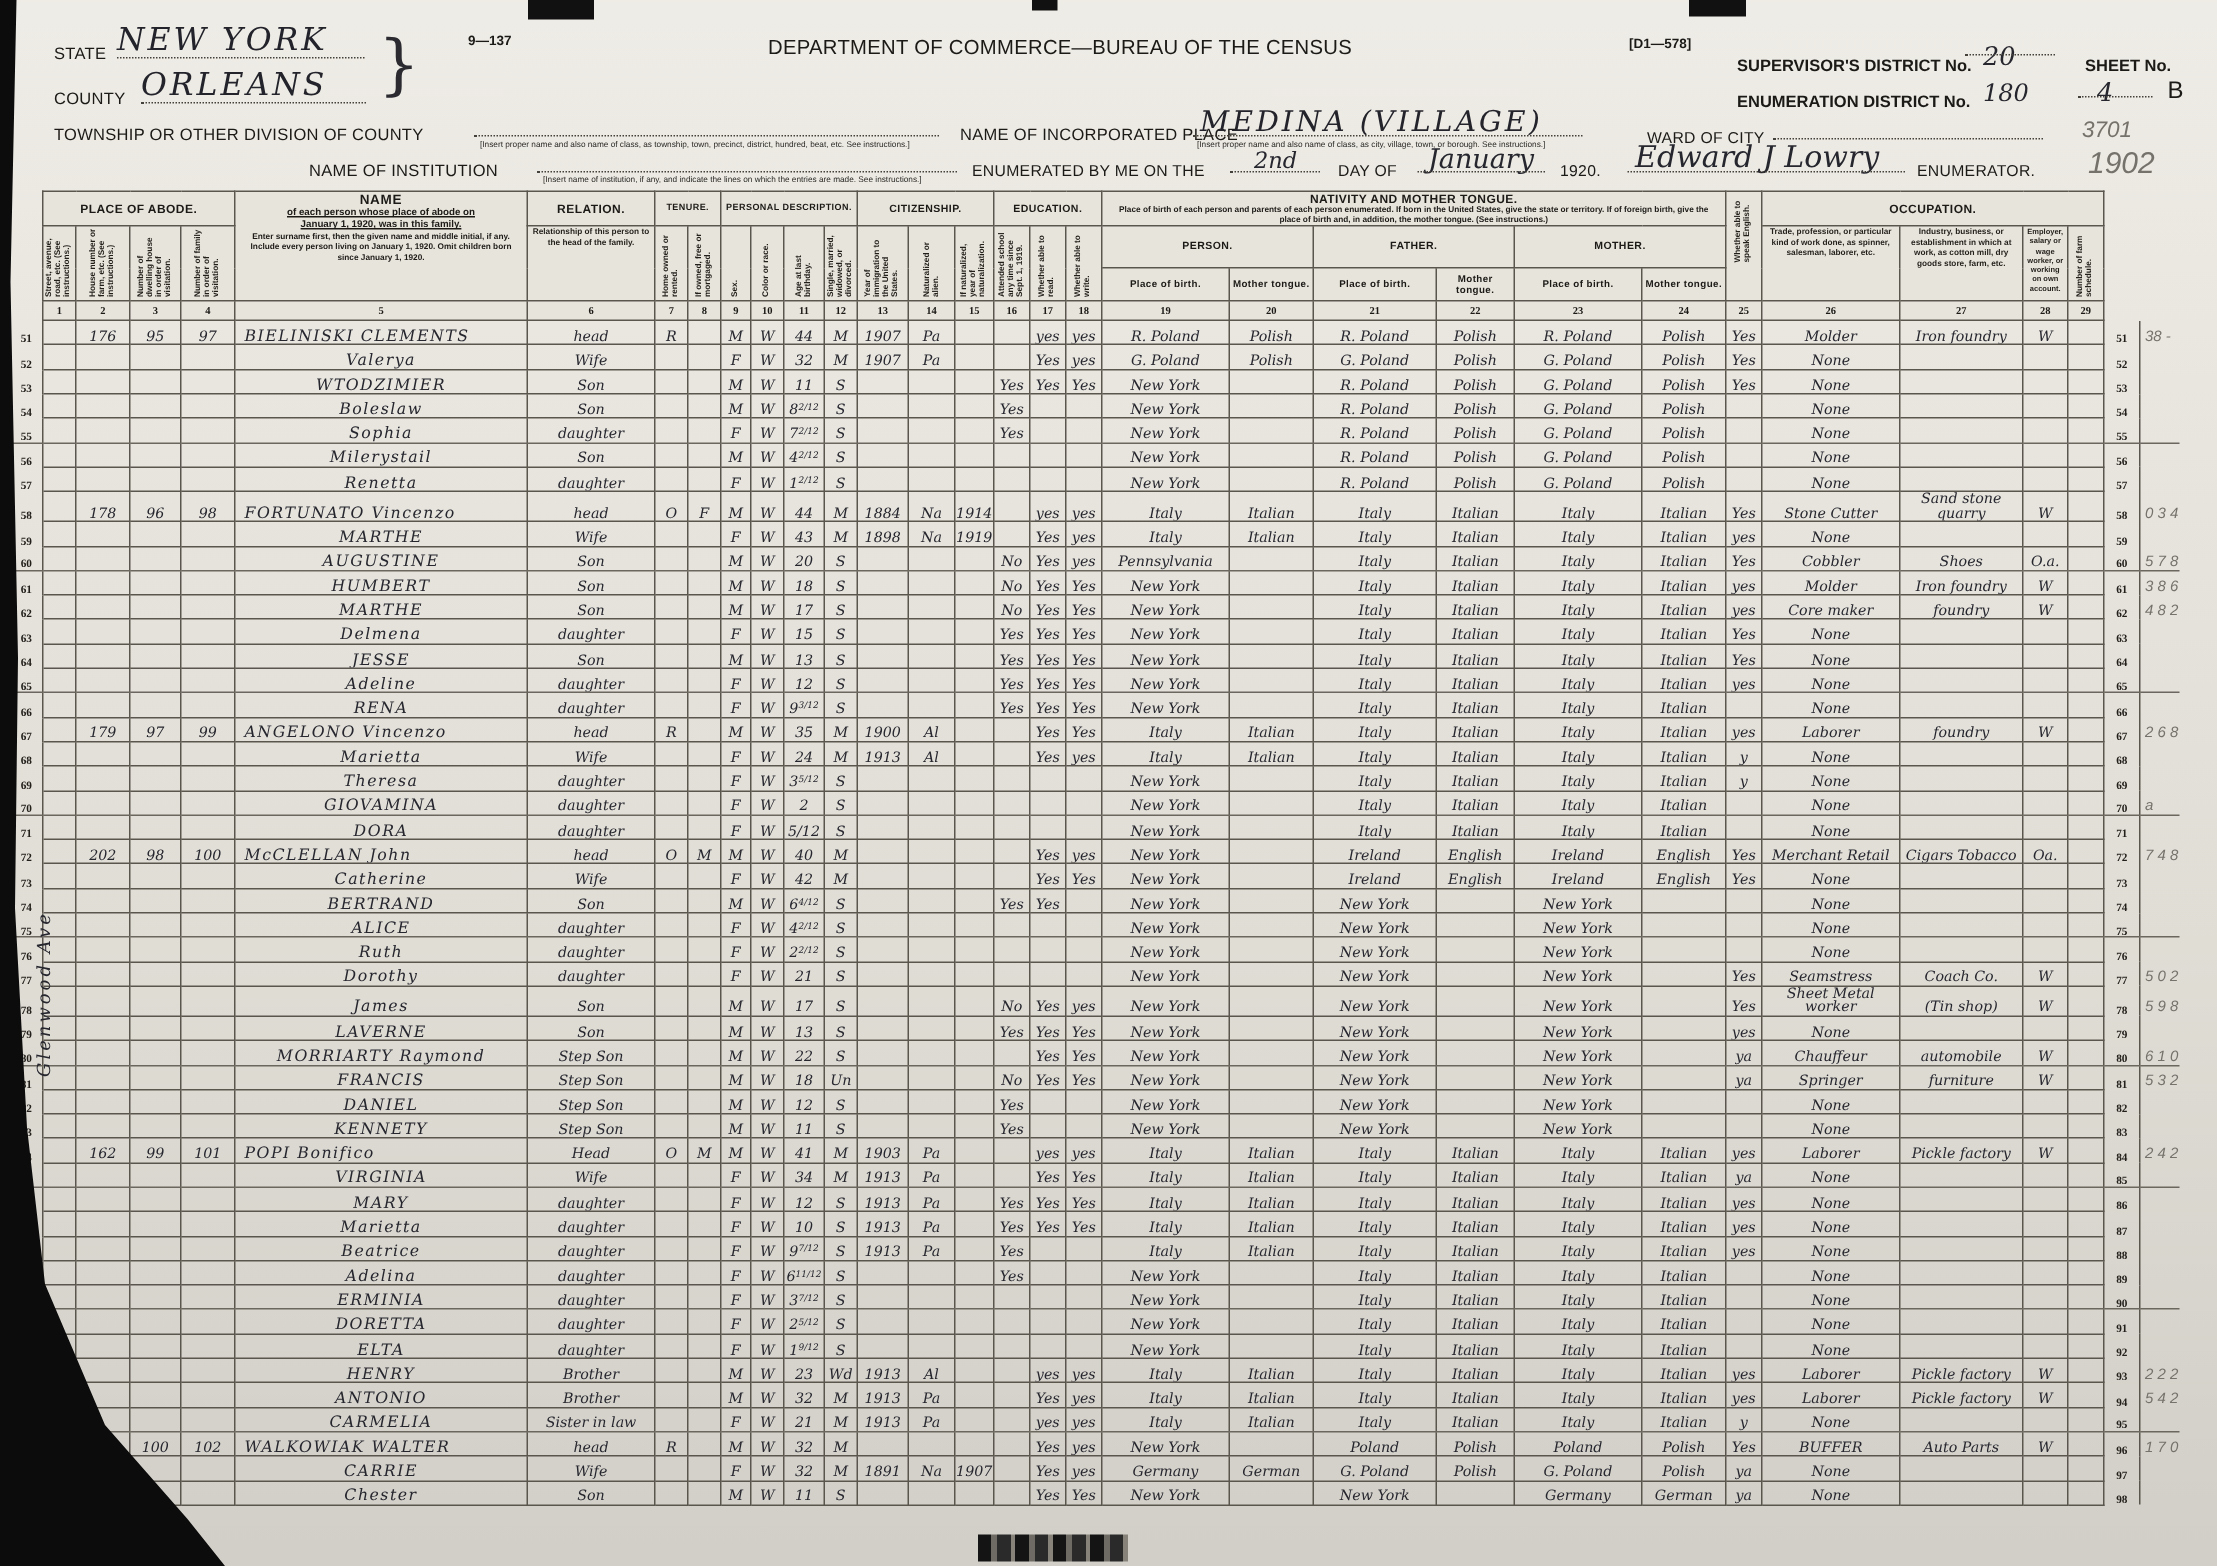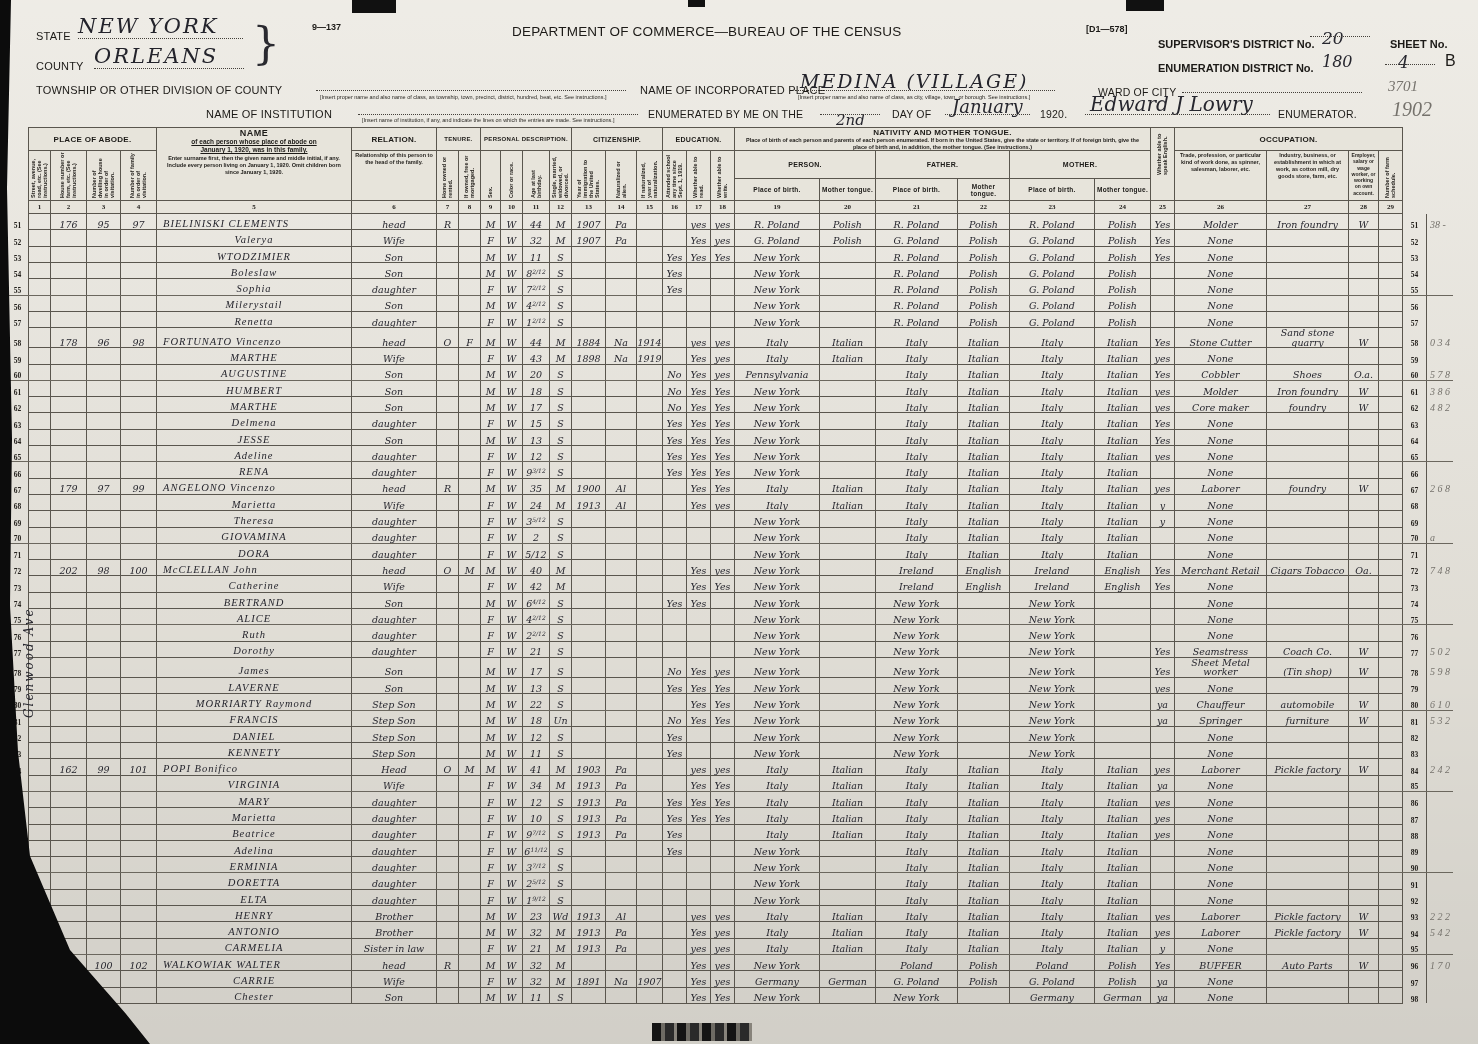--- a/index.html
+++ b/index.html
@@ -14,21 +14,21 @@
   .barcode{position:absolute;left:652px;top:1023px;width:100px;height:18px;z-index:6;
         background:repeating-linear-gradient(90deg,#141414 0 9px,#6e6b64 9px 13px,#2a2a2a 13px 22px,#87837b 22px 25px);}
   
   .form-header{position:absolute;left:0;top:0;width:1478px;height:127px;z-index:2;}
   .fh{position:absolute;white-space:nowrap;}
   .lab{font-weight:normal;letter-spacing:.2px;}
   .small-cap{font-size:11px;font-weight:bold;}
   .tiny{font-size:5.5px;color:#2a2823;}
   .hand{font-family:"DejaVu Serif","Liberation Serif",serif;font-style:italic;color:#26262e;}
   .hand-print{font-family:"DejaVu Serif",serif;color:#23232b;letter-spacing:2px;font-style:italic;}
-  .pencil{font-family:Liberation Serif, serif;font-style:italic;color:#75726c;}
+  .pencil{font-family:Liberation Sans, sans-serif;font-style:italic;color:#75726c;}
   .dotline{display:inline-block;border-bottom:1px dotted #44403a;}
   .brace{position:absolute;font-size:44px;font-weight:100;color:#2a2a30;font-family:"DejaVu Serif",serif;}
   
   table.census{position:absolute;left:6px;top:127px;border-collapse:collapse;table-layout:fixed;z-index:3;}
   table.census th,table.census td{border:1px solid #5a564e;padding:0;overflow:hidden;}
   table.census .nb{border:none;background:transparent;}
   thead th{background:#e7e4db;font-weight:bold;vertical-align:top;}
   .gh{font-size:8px;letter-spacing:.3px;text-align:center;vertical-align:middle;}
   .vert{writing-mode:vertical-rl;transform:rotate(180deg);font-size:5.5px;font-weight:bold;
         line-height:1.1;text-align:left;padding:1px 0;margin:0 auto;height:46px;color:#221f1b;}
@@ -36,21 +36,21 @@
   .namehead .t{font-size:9px;font-weight:bold;text-align:center;letter-spacing:.5px;}
   .namehead .n{font-size:6.5px;font-weight:bold;text-align:center;line-height:1.3;padding:0 6px;}
   .namehead .n u{text-decoration:underline;}
   .nativity .note{font-size:5.5px;font-weight:bold;text-align:center;line-height:1.2;padding:0 10px;}
   td.ncell{font-size:7px;font-weight:bold;text-align:center;font-family:"Liberation Serif",serif;height:12px;background:#e7e4db;border:1px solid #5a564e;}
   tbody td{height:15.3px;font-size:9px;text-align:center;vertical-align:bottom;line-height:1;
            border-left:1px solid #6b675e;border-right:1px solid #6b675e;
            border-top:1px dotted #8d897f;border-bottom:1px dotted #8d897f;}
   tbody tr.g5 td{border-bottom:1px solid #6b675e;}
   tbody td.hand{font-size:9.5px;}
-  tbody td.name{text-align:center;font-size:10.5px;letter-spacing:1px;white-space:nowrap;font-family:Liberation Serif, serif;}
+  tbody td.name{text-align:center;font-size:10.5px;letter-spacing:1px;white-space:nowrap;}
   tbody tr.headrow td.name{text-align:left;padding-left:6px;}
   tbody td.lnc{font-size:7.5px;font-weight:bold;font-family:"Liberation Serif",serif;font-style:normal;
            color:#23201c;border-top:none;border-bottom:none;background:transparent;}
   tbody td.mgn{border:none;font-size:10px;text-align:left;padding-left:3px;}
   .frac{font-size:6px;vertical-align:top;}
   .street-vertical{position:absolute;left:22px;top:555px;width:16px;height:215px;z-index:4;
       writing-mode:vertical-rl;transform:rotate(180deg);font-size:12px;letter-spacing:2px;text-align:center;}
   tbody td:empty{background:transparent;}
 </style>
 </head>
@@ -96,21 +96,21 @@
     <span class="fh tiny" style="left:798px;top:94px">[Insert proper name and also name of class, as city, village, town, or borough.   See instructions.]</span>
     <span class="fh lab" style="left:1098px;top:86px;font-size:10.5px">WARD OF CITY</span>
     <span class="fh dotline" style="left:1182px;top:92px;min-width:180px"></span>
     <span class="fh pencil" style="left:1388px;top:78px;font-size:15px">3701</span>
 
     <span class="fh lab" style="left:206px;top:108px;font-size:11px">NAME OF INSTITUTION</span>
     <span class="fh dotline" style="left:358px;top:114px;min-width:280px"></span>
     <span class="fh tiny" style="left:362px;top:117px">[Insert name of institution, if any, and indicate the lines on which the entries are made.   See instructions.]</span>
 
     <span class="fh lab" style="left:648px;top:108px;font-size:10.5px">ENUMERATED BY ME ON THE</span>
-    <span class="fh hand" style="left:836px;top:111px;font-size:15px">2nd</span>
+    <span class="fh hand" style="left:836px;top:98px;font-size:15px">2nd</span>
     <span class="fh dotline" style="left:820px;top:114px;min-width:60px"></span>
     <span class="fh lab" style="left:892px;top:108px;font-size:10.5px">DAY OF</span>
     <span class="fh hand" style="left:952px;top:96px;font-size:18px">January</span>
     <span class="fh dotline" style="left:945px;top:114px;min-width:85px"></span>
     <span class="fh lab" style="left:1040px;top:108px;font-size:10.5px">1920.</span>
     <span class="fh hand" style="left:1090px;top:92px;font-size:20px">Edward J Lowry</span>
     <span class="fh dotline" style="left:1085px;top:114px;min-width:185px"></span>
     <span class="fh lab" style="left:1278px;top:108px;font-size:10.5px">ENUMERATOR.</span>
     <span class="fh pencil" style="left:1392px;top:98px;font-size:20px">1902</span>
   </header>

